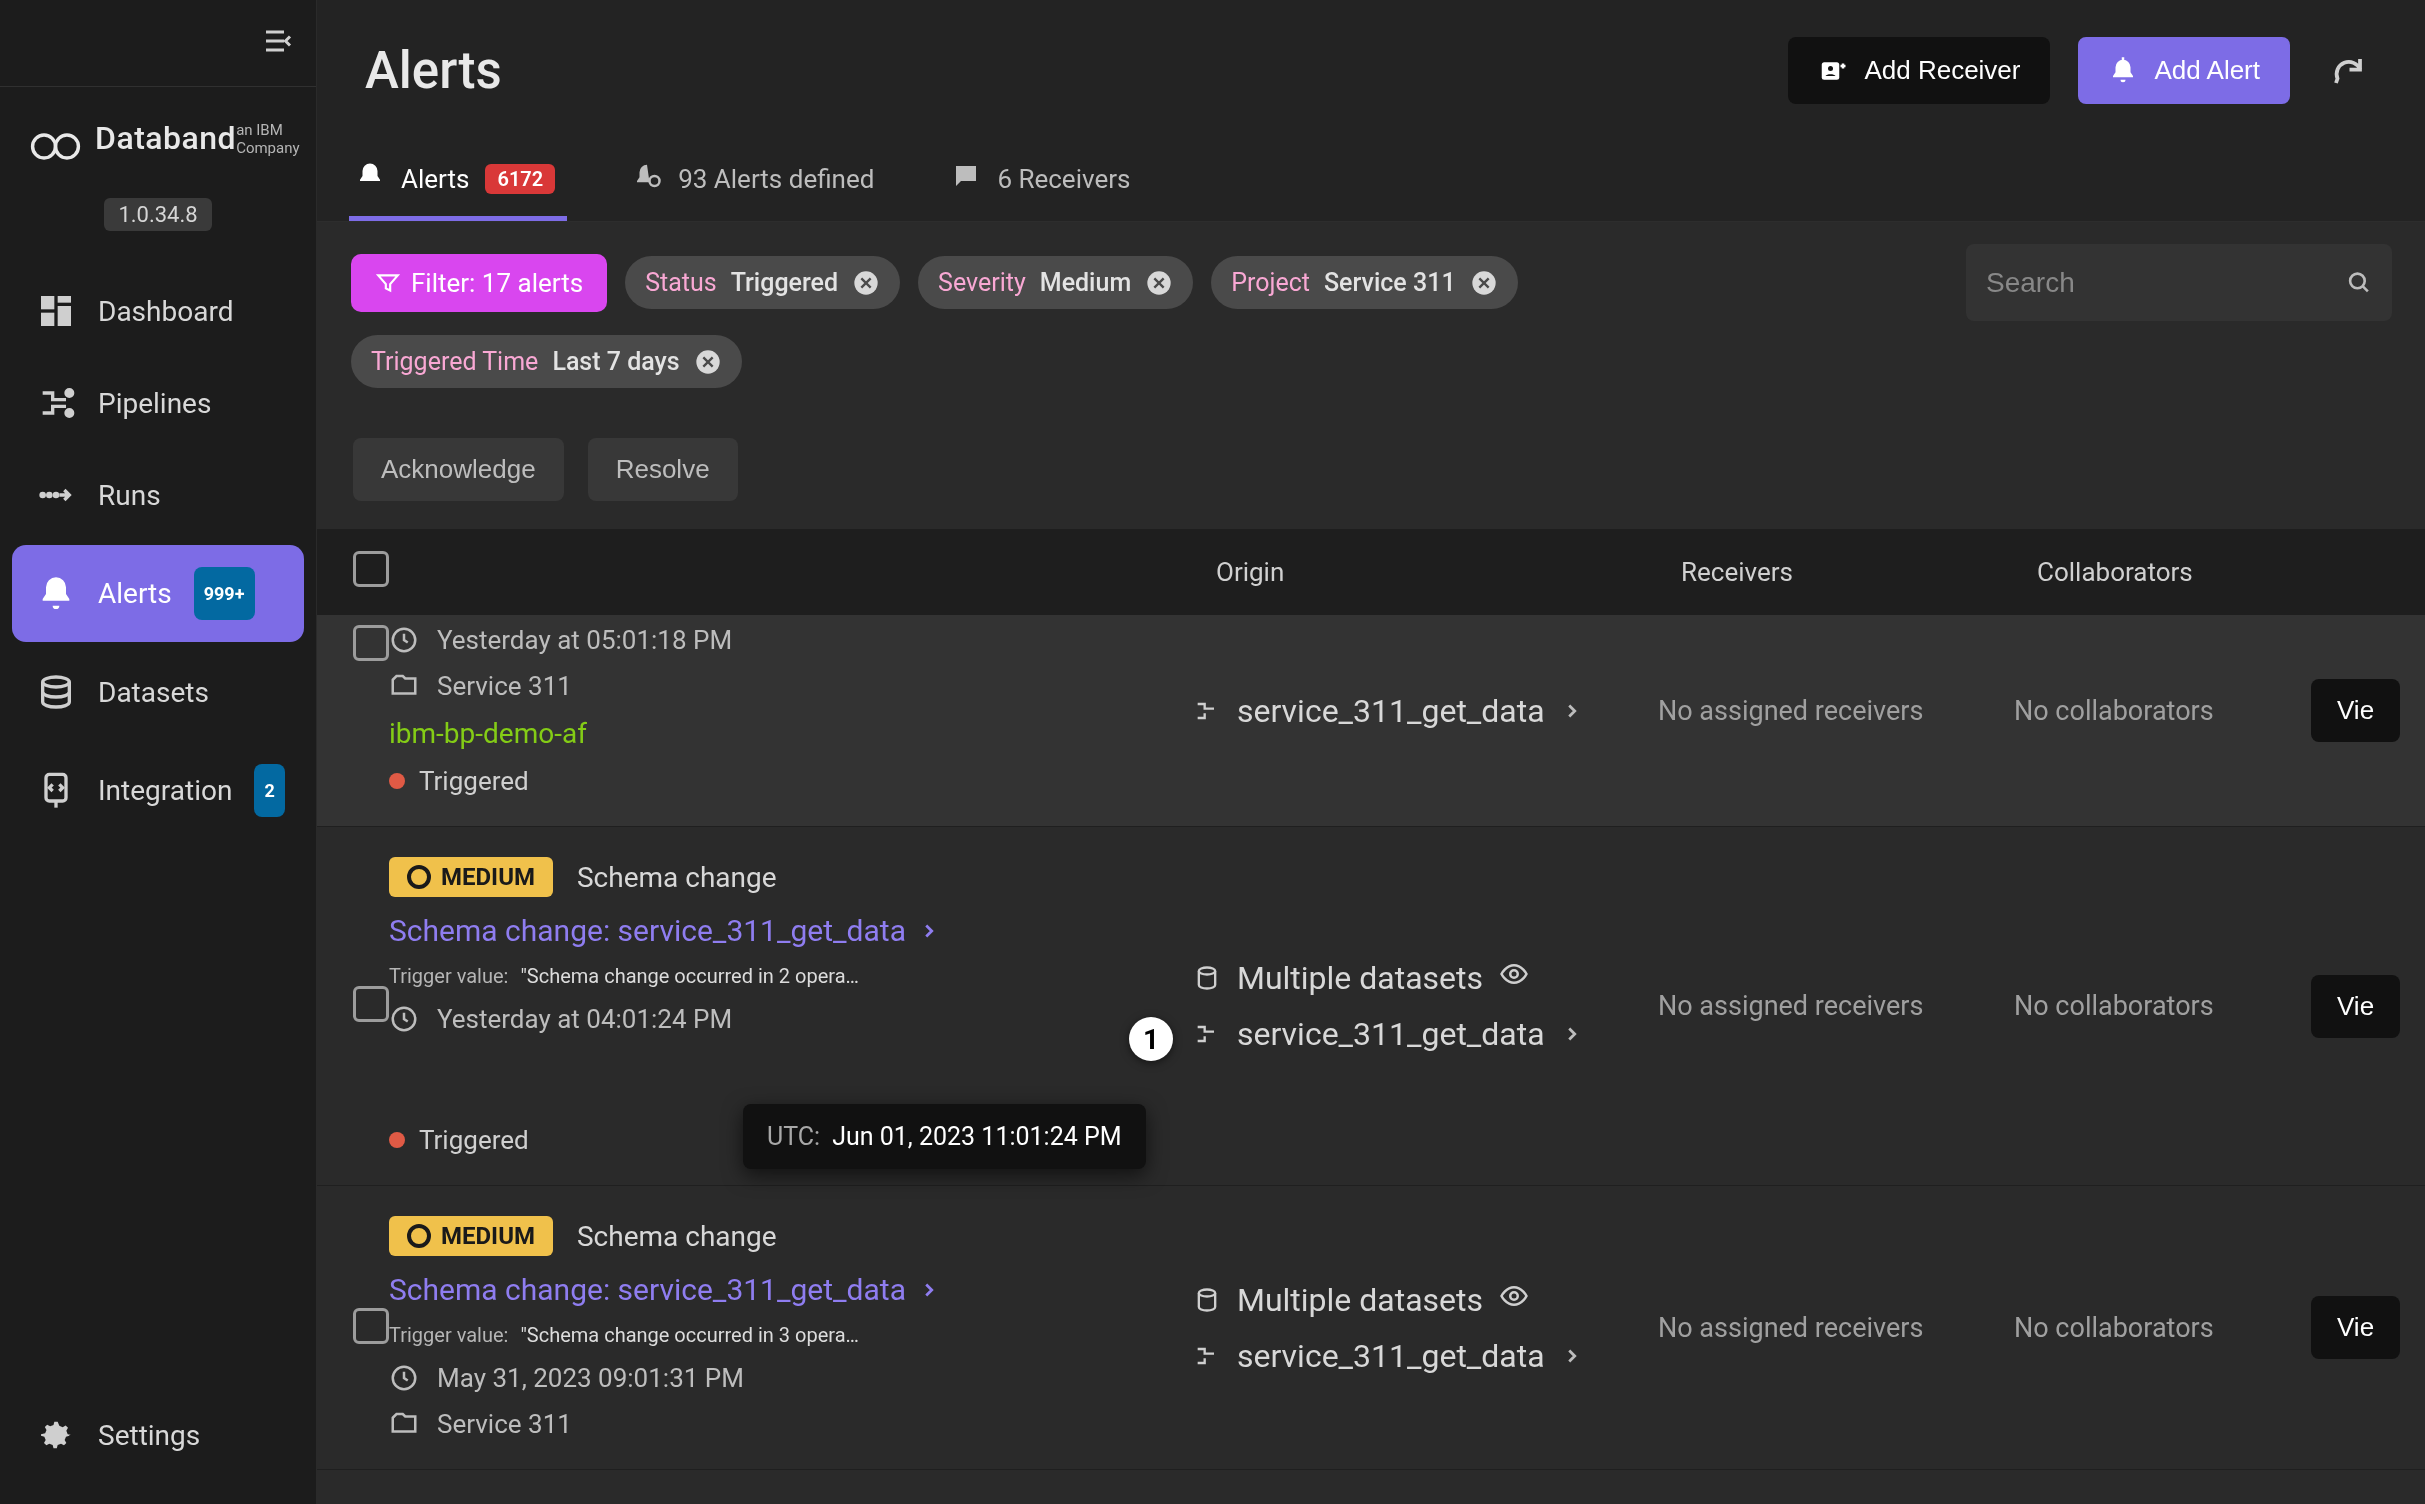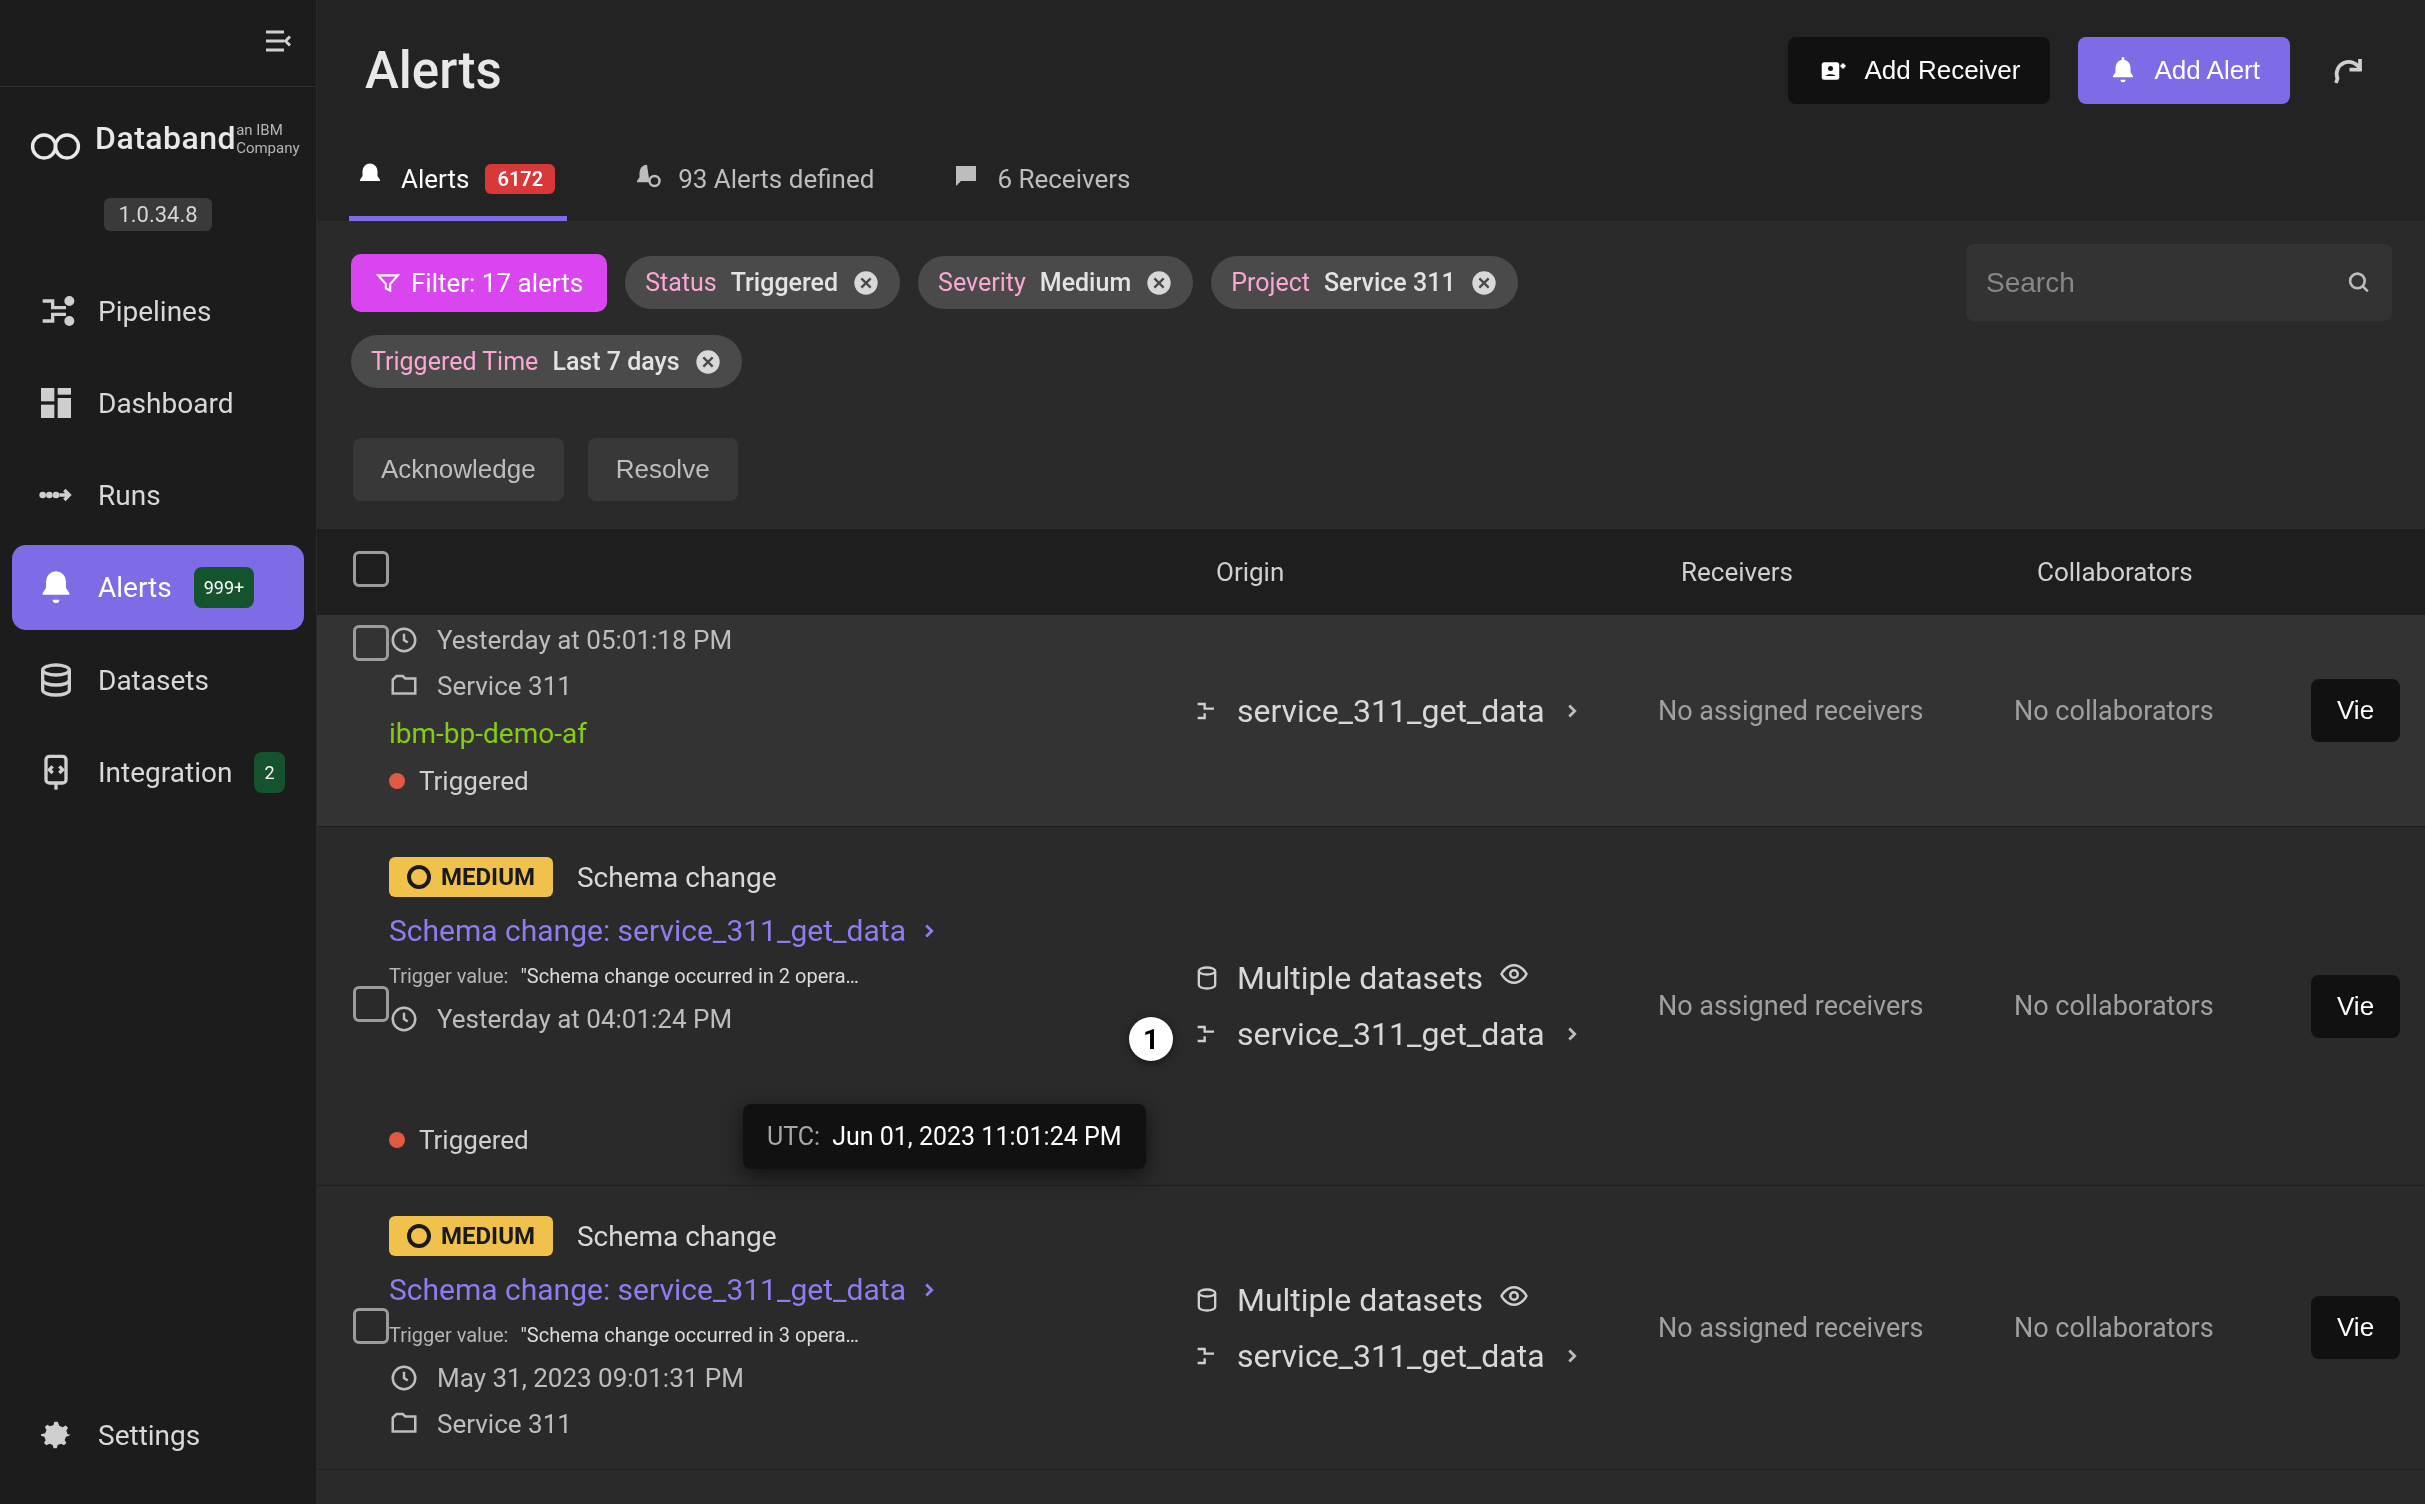--- a/index.html
+++ b/index.html
@@ -55,26 +55,26 @@
   padding: 22px 24px;
   border-radius: 14px;
   cursor: pointer;
   font-size: 28px;
   color: #d8d8d8;
 }
 .nav-item.active { background: #7d6ce6; color: #fff; }
 .nav-item .icon svg { width: 40px; height: 40px; display: block; }
 .nav-bottom { margin-top: auto; padding-bottom: 20px; }
 .badge-red {
-  background: #14532d;
+  background: #0369a1;
   color: #fff;
   font-size: 18px;
-  padding: 10px 10px;
+  padding: 16px 10px;
   border-radius: 8px;
-  font-weight: 400;
+  font-weight: 700;
 }
 .main { flex: 1; display: flex; flex-direction: column; min-width: 0; background: #252525; }
 .page-header {
   height: 141px;
   display: flex;
   align-items: center;
   padding: 0 48px;
   background: #232323;
 }
 .page-title { font-size: 51px; font-weight: 500; color: #e8e8e8; flex: 1; }
@@ -266,38 +266,38 @@
         </div>
       </div>
     </div>
     <div class="version-wrap">
       <span class="version-chip">1.0.34.8</span>
     </div>
 
     <nav class="nav">
       <div class="nav-item">
         <span class="icon">
-          <svg viewBox="0 0 24 24" fill="none" stroke="#cfcfcf" stroke-width="2">
-              <path d="M4 6h6v4h8M4 18h6v-4h8"></path>
-              <circle cx="20" cy="6" r="2" fill="#cfcfcf"></circle>
-              <circle cx="20" cy="18" r="2" fill="#cfcfcf"></circle>
-            </svg>
-        </span>
-        <span>Pipelines</span>
-      </div>
-      <div class="nav-item">
-        <span class="icon">
           <svg viewBox="0 0 24 24" fill="#cfcfcf">
               <rect x="3" y="3" width="8" height="8"></rect>
               <rect x="13" y="3" width="8" height="4"></rect>
               <rect x="13" y="9" width="8" height="12"></rect>
               <rect x="3" y="13" width="8" height="8"></rect>
             </svg>
         </span>
         <span>Dashboard</span>
+      </div>
+      <div class="nav-item">
+        <span class="icon">
+          <svg viewBox="0 0 24 24" fill="none" stroke="#cfcfcf" stroke-width="2">
+              <path d="M4 6h6v4h8M4 18h6v-4h8"></path>
+              <circle cx="20" cy="6" r="2" fill="#cfcfcf"></circle>
+              <circle cx="20" cy="18" r="2" fill="#cfcfcf"></circle>
+            </svg>
+        </span>
+        <span>Pipelines</span>
       </div>
       <div class="nav-item">
         <span class="icon">
           <svg viewBox="0 0 24 24" fill="none" stroke="#cfcfcf" stroke-width="2">
               <circle cx="4" cy="12" r="1" fill="#cfcfcf"></circle>
               <circle cx="8" cy="12" r="1" fill="#cfcfcf"></circle>
               <circle cx="12" cy="12" r="1" fill="#cfcfcf"></circle>
               <path d="M14 12h6m-3-3l3 3-3 3"></path>
             </svg>
         </span>

